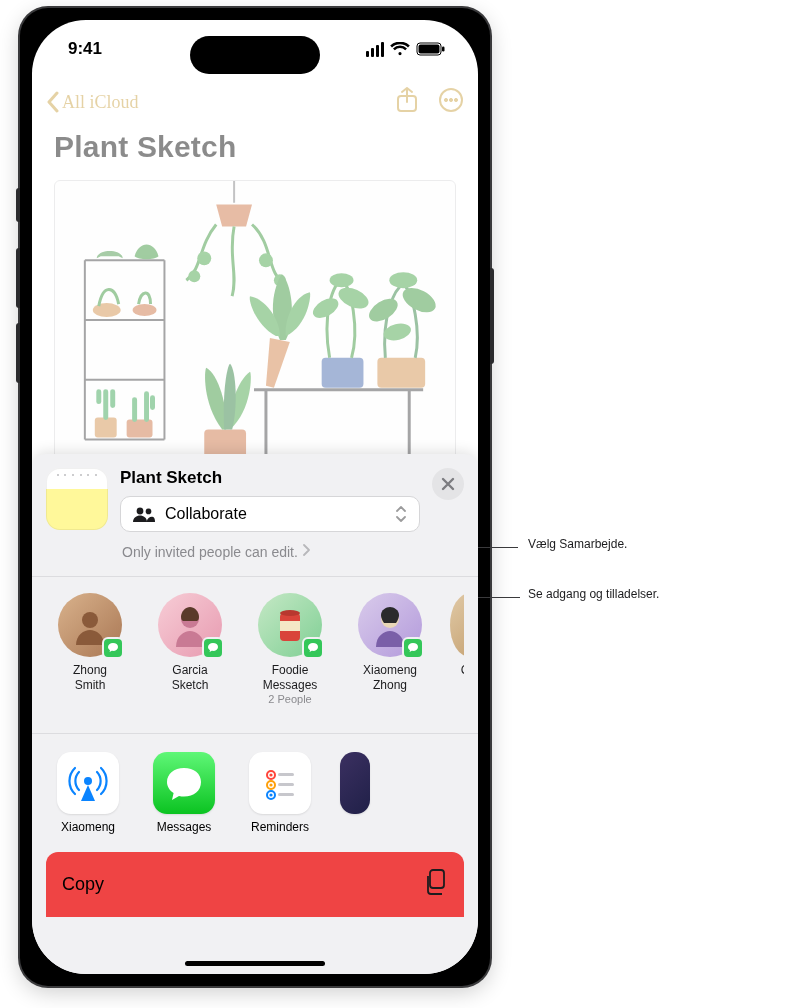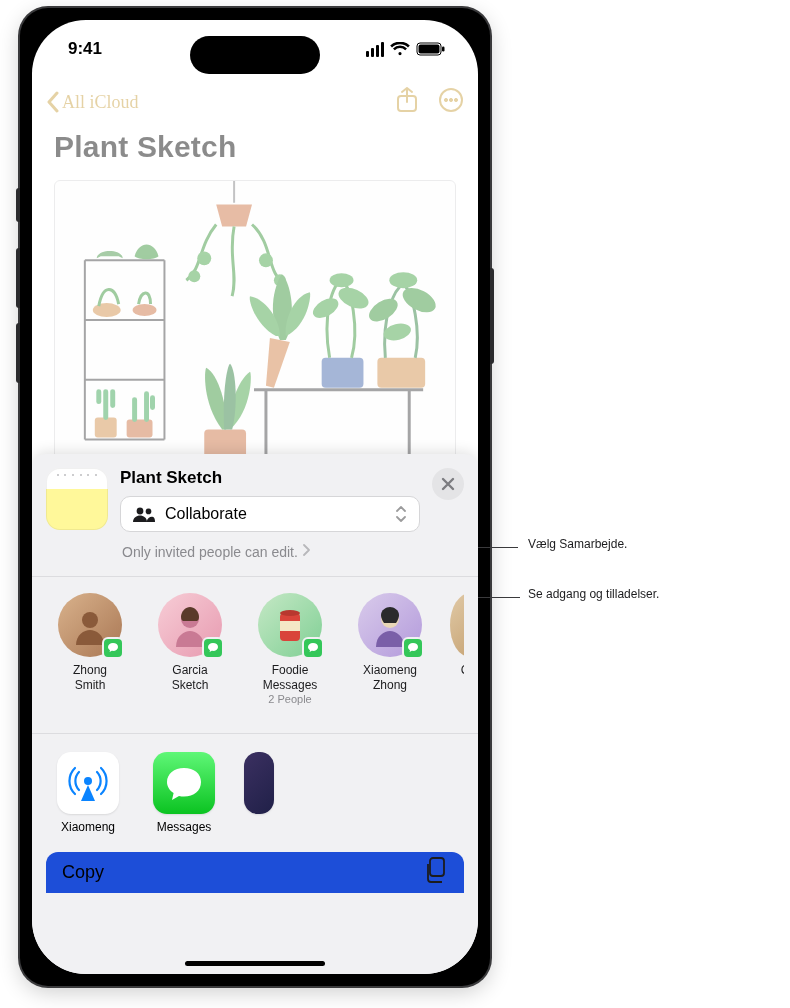--- a/index.html
+++ b/index.html
@@ -192,24 +192,24 @@
     box-shadow: 0 1px 2px rgba(0,0,0,.1);
   }
   .app-label{font-size:12px;}
   .airdrop{background:#fff;}
   .messages{background:linear-gradient(#5ff777,#0bc321);}
   .mail{background:linear-gradient(#3fc1ff,#1e6ff6);}
   .reminders{background:#fff;}
   .shortcut{background:linear-gradient(135deg,#3b3061,#202048);}
 
   .action-row{
-    background:#1d4ed8;
+    background:#ef4444;
     border-radius:12px 12px 0 0;
     margin:0 -0px;
-    padding:4px 16px;
+    padding:16px 16px;
     display:flex;align-items:center;justify-content:space-between;
     font-size:18px;
   }
   .home-ind{
     position:absolute;bottom:8px;left:50%;transform:translateX(-50%);
     width:140px;height:5px;border-radius:3px;background:#000;z-index:90;
   }
 
   
   .callouts { position:absolute; left:500px; top:0; right:0; height:100%; }
@@ -481,20 +481,36 @@
             <div class="app-label">Xiaomeng</div>
           </div>
           <div class="app">
             <div class="app-icon messages">
               <svg width="40" height="38" viewBox="0 0 40 38">
                   <path d="M20 4C10 4 3 10 3 18c0 4.6 2.6 8.6 6.6 11L8 36l7-4c1.6.4 3.3.6 5 .6 10 0 17-6 17-14.6S30 4 20 4z" fill="#fff"></path>
                 </svg>
             </div>
             <div class="app-label">Messages</div>
           </div>
+          <div class="app">
+            <div class="app-icon reminders">
+              <svg width="40" height="40" viewBox="0 0 40 40">
+                  <circle cx="11" cy="12" r="4" fill="none" stroke="#ff453a" stroke-width="2"></circle>
+                  <circle cx="11" cy="12" r="1.6" fill="#ff453a"></circle>
+                  <circle cx="11" cy="22" r="4" fill="none" stroke="#ff9f0a" stroke-width="2"></circle>
+                  <circle cx="11" cy="22" r="1.6" fill="#ff9f0a"></circle>
+                  <circle cx="11" cy="32" r="4" fill="none" stroke="#0a84ff" stroke-width="2"></circle>
+                  <circle cx="11" cy="32" r="1.6" fill="#0a84ff"></circle>
+                  <rect x="18" y="10" width="16" height="3" rx="1.5" fill="#c7c7cc"></rect>
+                  <rect x="18" y="20" width="16" height="3" rx="1.5" fill="#c7c7cc"></rect>
+                  <rect x="18" y="30" width="16" height="3" rx="1.5" fill="#c7c7cc"></rect>
+                </svg>
+            </div>
+            <div class="app-label">Reminders</div>
+          </div>
           <div class="app" style="width:24px;">
             <div class="app-icon shortcut" style="width:30px;"></div>
           </div>
         </div>
 
         <div class="action-row">
           <span>Copy</span>
           <span>
             <svg width="24" height="28" viewBox="0 0 24 28" fill="none" stroke="#1c1c1e" stroke-width="1.8">
                 <rect x="6" y="2" width="14" height="18" rx="3"></rect>

